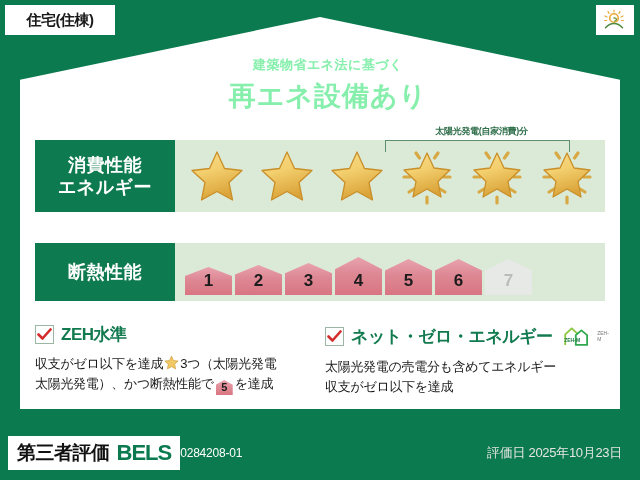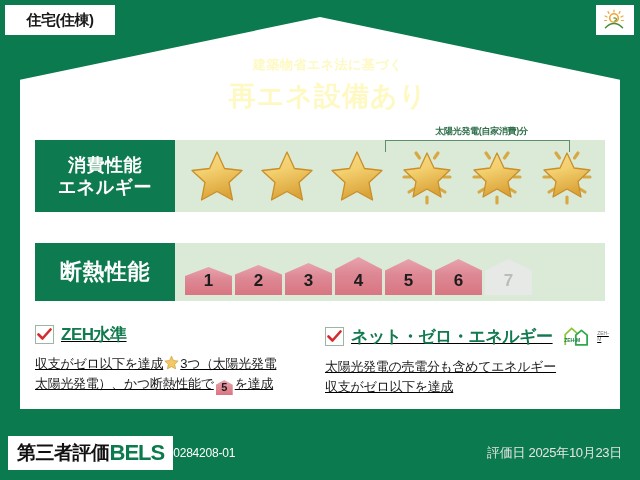--- a/index.html
+++ b/index.html
@@ -37,21 +37,21 @@
   #chip-renew {
     right:6px; top:5px; height:30px; padding:0 8px 0 6px;
     font-size:14px; gap:4px; letter-spacing:-0.5px;
   }
   #chip-renew .sun-icon { flex:0 0 auto; display:block; }
   #chip-renew .renew-text { color:#2f7a42; font-weight:bold; }
 
   
   #title-block {
     position:absolute; left:0; right:0; top:56px;
-    text-align:center; color:#fef9c3;padding-left:16px;
+    text-align:center; color:#86efac;padding-left:16px;
   }
   #title-sub {
     font-size:13px; font-weight:bold; letter-spacing:0.5px;
     margin-bottom:4px;
   }
   #title-main {
     font-size:27px; font-weight:bold; letter-spacing:1px;
   }
 
   
@@ -66,21 +66,21 @@
     flex:0 0 140px;
     background:#0e7a4f;
     color:#ffffff;
     display:flex; flex-direction:column;
     align-items:center; justify-content:center;
     font-weight:bold;
     line-height:1.25;
     letter-spacing:0.5px;
   }
   #row-energy .metric-label { font-size:18px; }
-  #row-insul  .metric-label { font-size:22px; }
+  #row-insul  .metric-label { font-size:18px; }
 
   .metric-body {
     flex:1 1 auto;
     background:#dbe9d7;
     position:relative;
     display:flex; align-items:center;
   }
 
   
   #stars-wrap {
@@ -132,21 +132,21 @@
     border:0;
   }
   .insul-badge.on { color:#1c1c1c; }
   .insul-badge.off .badge-shape {
     background:#e6e9e6;
   }
   .insul-badge.off { color:#b9bdb9; }
 
   
   .check-col {
-    position:absolute; top:323px;text-decoration:underline;
+    position:absolute; top:323px;
   }
   #check-left  { left:35px; width:280px; }
   #check-right { left:325px; width:285px; }
 
   .check-head { display:flex; align-items:center; gap:7px; margin-bottom:8px; }
   .check-box {
     width:19px; height:19px; flex:0 0 19px;
     border:1.5px solid #9bb7a4; background:#fff;
     display:flex; align-items:center; justify-content:center;
   }
@@ -177,21 +177,21 @@
   }
 
   
   #bottom-bar {
     position:absolute; left:0; right:0; bottom:0; height:54px;
     background:#0b7a4e;
     display:flex; align-items:center;
   }
   #bels-chip {
     margin-left:8px; height:34px; background:#ffffff;
-    display:flex; align-items:center; padding:2px 9px; 
+    display:flex; align-items:center; padding:2px 9px; gap:7px;
   }
   #bels-jp { font-size:19px; font-weight:bold; color:#111; letter-spacing:-0.5px; }
   #bels-en { font-size:22px; font-weight:bold; color:#0b7a4e; letter-spacing:-1px; }
   #bels-number {
     color:#ffffff; font-size:12px; letter-spacing:-0.2px;
   }
   #eval-date {
     margin-left:auto; margin-right:18px;
     color:#e5e5e5; font-size:13px; letter-spacing:-0.3px;
   }

